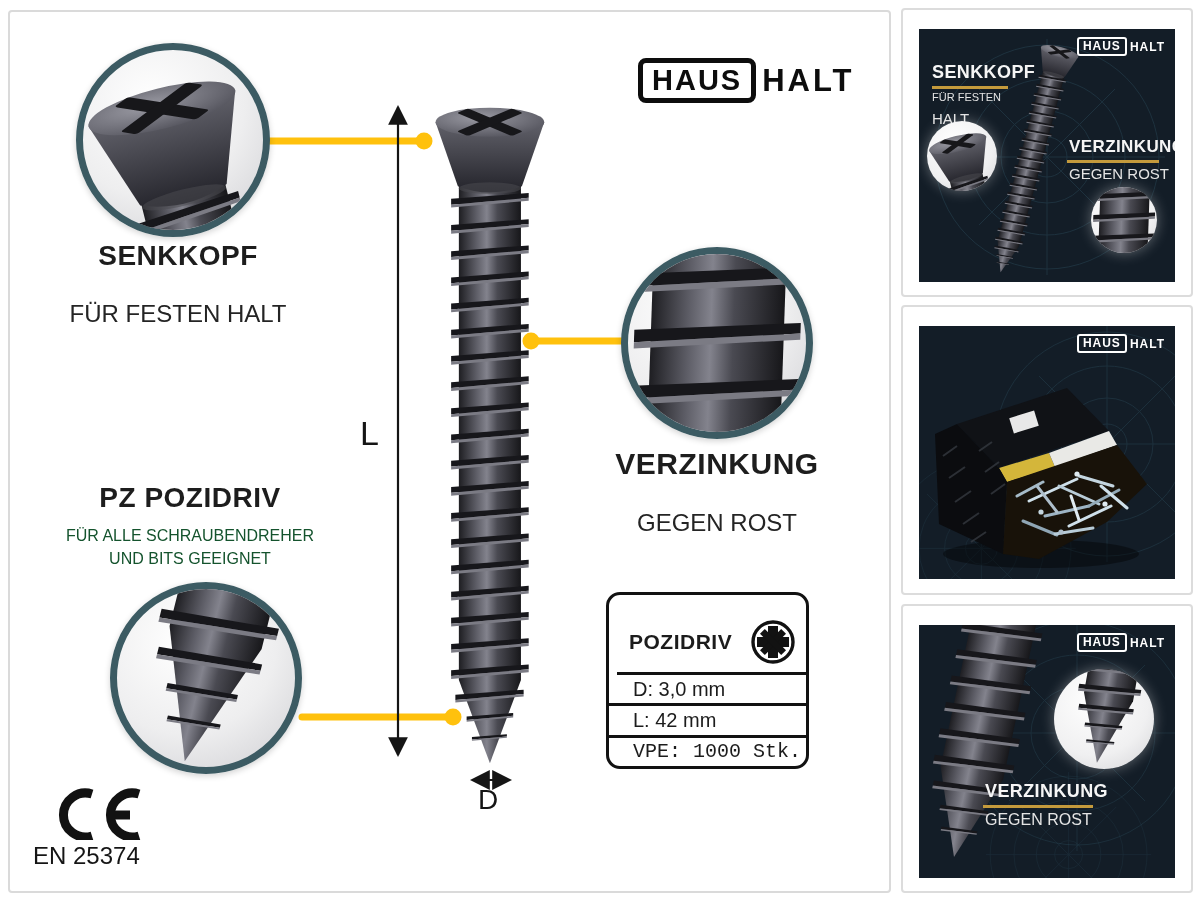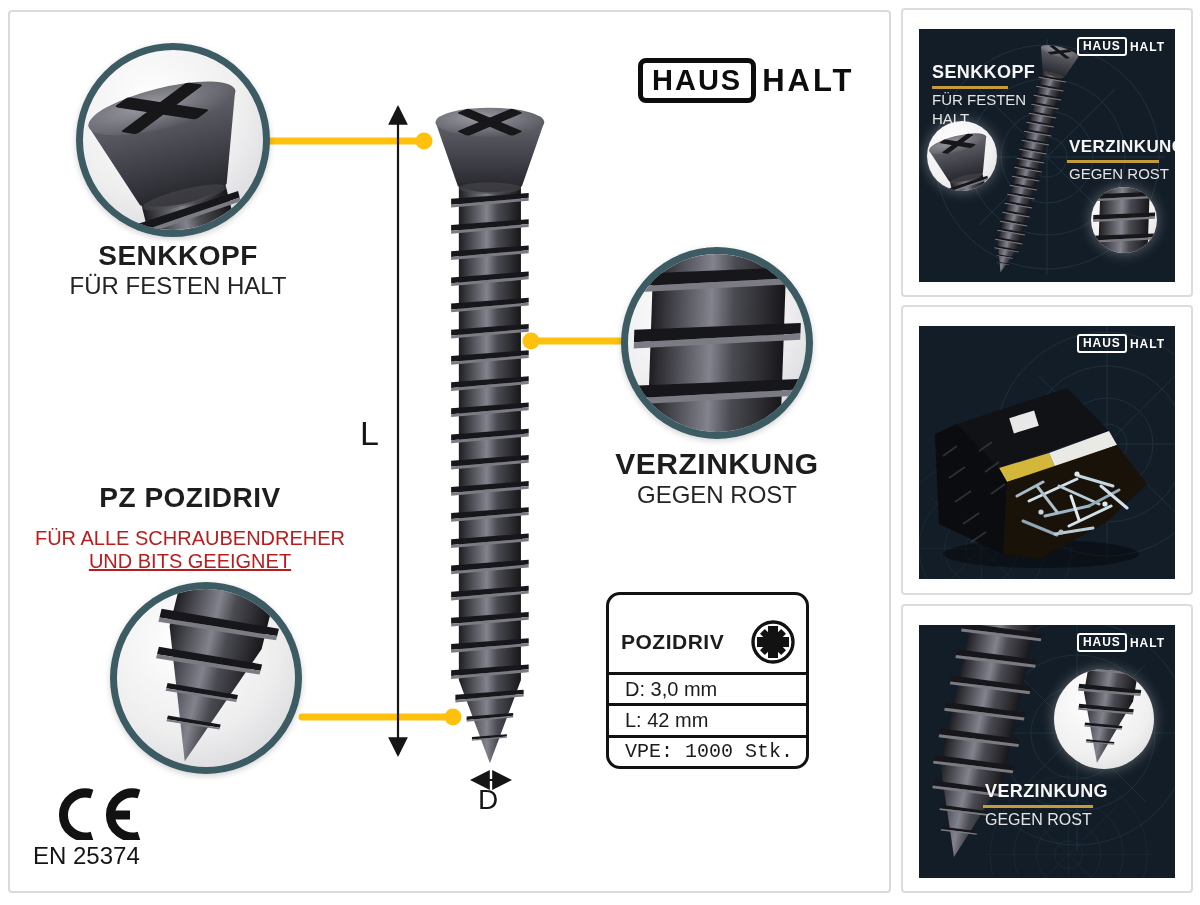--- a/index.html
+++ b/index.html
@@ -13,40 +13,40 @@
   
   .ring{border-radius:50%;border:7px solid #3c5b63;overflow:hidden;
         background:radial-gradient(circle at 38% 30%, #ffffff 0%, #eeeeef 55%, #cfcfd3 100%);
         box-shadow:0 2px 6px rgba(0,0,0,.18);}
   .ring svg,.wcirc svg{width:100%;height:100%;display:block;}
   .wcirc{border-radius:50%;overflow:hidden;background:radial-gradient(circle at 40% 32%, #ffffff 0%, #f0f0f1 60%, #d3d3d6 100%);
          box-shadow:0 0 14px rgba(255,255,255,.35);}
   
   .t-center{text-align:center;}
   .cap-title{font-weight:bold;font-size:28px;letter-spacing:.5px;color:#1d1d1d;}
-  .cap-sub{font-size:24px;color:#242424;}
-  .small-sub{font-size:20px;color:#b91c1c;}
+  .cap-sub{font-size:24px;color:#242424;margin-top:28px;}
+  .small-sub{font-size:16px;color:#14532d;}
   .dim-label{font-size:34px;color:#151515;}
   
   .logo{display:flex;align-items:center;gap:6px;}
   .logo .hbox{border:5px solid #0d0d0d;border-radius:8px;padding:1px 9px;font-weight:bold;font-size:29px;
               letter-spacing:2px;color:#0d0d0d;}
   .logo .halt{font-weight:bold;font-size:31px;letter-spacing:3px;color:#0d0d0d;}
   
   .tlogo{position:absolute;display:flex;align-items:center;gap:3px;}
   .tlogo .hbox{border:2px solid #fff;border-radius:3px;padding:0 4px;font-weight:bold;font-size:12px;
                letter-spacing:1px;color:#fff;line-height:15px;}
   .tlogo .halt{font-weight:bold;font-size:12px;letter-spacing:1px;color:#fff;}
   
   .spec{left:606px;top:592px;width:197px;height:171px;border:3px solid #121212;border-radius:14px;
         background:#fff;overflow:hidden;display:flex;flex-direction:column;}
   .spec .r1{height:67px;display:flex;align-items:center;justify-content:space-between;
-            padding:16px 10px 0 12px;border-bottom:3px solid #121212;}
+            padding:16px 10px 0 12px;border-bottom:3px solid #121212;margin-left:8px;}
   .spec .r1 .dtitle{font-weight:bold;font-size:21px;letter-spacing:.5px;}
-  .spec .row{height:31px;display:flex;align-items:center;padding-left:16px;font-size:20px;
+  .spec .row{height:31px;display:flex;align-items:center;padding-left:24px;font-size:20px;
              border-bottom:3px solid #121212;}
   .spec .row:last-child{border-bottom:none;font-family:Liberation Mono, monospace;}
   
   .tw{color:#f5f5f5;font-weight:bold;letter-spacing:.4px;}
   .tsub{color:#e4e4e4;}
   .gold{background:#c49a3c;height:3px;}
   .svg-fill{position:absolute;inset:0;pointer-events:none;}
   svg{display:block;}
 </style>
 </head>
@@ -150,21 +150,21 @@
     <svg viewBox="0 0 180 180">
       <use href="#scrwG" transform="translate(90,90) rotate(2) scale(2.1) translate(-70,-300)"></use>
     </svg>
   </div>
 
   <div class="abs t-center cap-title" style="left:38px;top:240px;width:280px;">SENKKOPF</div>
   <div class="abs t-center cap-sub" style="left:38px;top:272px;width:280px;">FÜR FESTEN HALT</div>
 
   <div class="abs t-center cap-title" style="left:30px;top:482px;width:320px;">PZ POZIDRIV</div>
   <div class="abs t-center small-sub" style="left:20px;top:527px;width:340px;">FÜR ALLE SCHRAUBENDREHER</div>
-  <div class="abs t-center small-sub" style="left:20px;top:550px;width:340px;text-decoration:underline;">UND BITS GEEIGNET</div>
+  <div class="abs t-center small-sub" style="left:20px;top:550px;width:340px;">UND BITS GEEIGNET</div>
 
   <div class="abs t-center cap-title" style="left:567px;top:447px;width:300px;font-size:30px;">VERZINKUNG</div>
   <div class="abs t-center cap-sub" style="left:567px;top:481px;width:300px;">GEGEN ROST</div>
 
   <div class="abs dim-label" style="left:360px;top:414px;">L</div>
   <div class="abs dim-label" style="left:478px;top:784px;font-size:28px;">D</div>
 
   <div class="abs logo" style="left:638px;top:58px;">
     <span class="hbox">HAUS</span>
     <span class="halt">HALT</span>
@@ -202,21 +202,21 @@
       <svg class="svg-fill" width="256" height="253" viewBox="0 0 256 253">
         <use href="#bgTech" opacity="0.18"></use>
         <use href="#scrwG" transform="translate(143,14) rotate(15) scale(0.345) translate(-70,0)"></use>
       </svg>
       <div class="tlogo" style="top:8px;right:10px;">
         <span class="hbox">HAUS</span>
         <span class="halt">HALT</span>
       </div>
       <div class="abs tw" style="left:13px;top:33px;font-size:18px;">SENKKOPF</div>
       <div class="abs gold" style="left:13px;top:57px;width:76px;"></div>
-      <div class="abs tsub" style="left:13px;top:62px;font-size:15px;">FÜR FESTEN</div>
+      <div class="abs tsub" style="left:13px;top:62px;font-size:11px;">FÜR FESTEN</div>
       <div class="abs tsub" style="left:13px;top:81px;font-size:15px;">HALT</div>
       <div class="abs wcirc" style="left:8px;top:92px;width:70px;height:70px;">
         <svg viewBox="0 0 180 180">
             <use href="#scrwG" transform="translate(88,95) rotate(-14) scale(1.35) translate(-70,-55)"></use>
           </svg>
       </div>
       <div class="abs tw" style="left:150px;top:108px;font-size:17px;">VERZINKUNG</div>
       <div class="abs gold" style="left:148px;top:131px;width:92px;"></div>
       <div class="abs tsub" style="left:150px;top:136px;font-size:15px;">GEGEN ROST</div>
       <div class="abs wcirc" style="left:172px;top:158px;width:66px;height:66px;">

